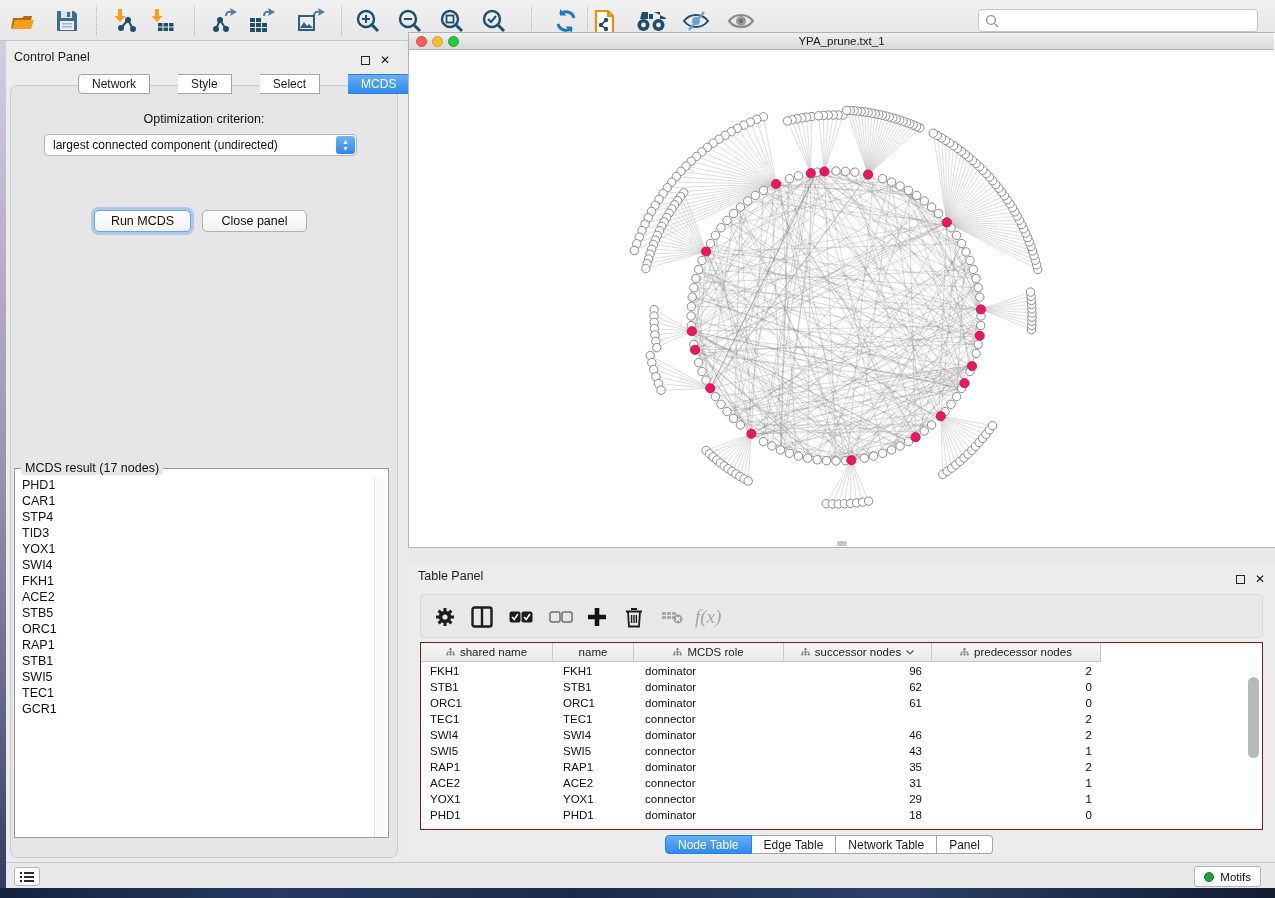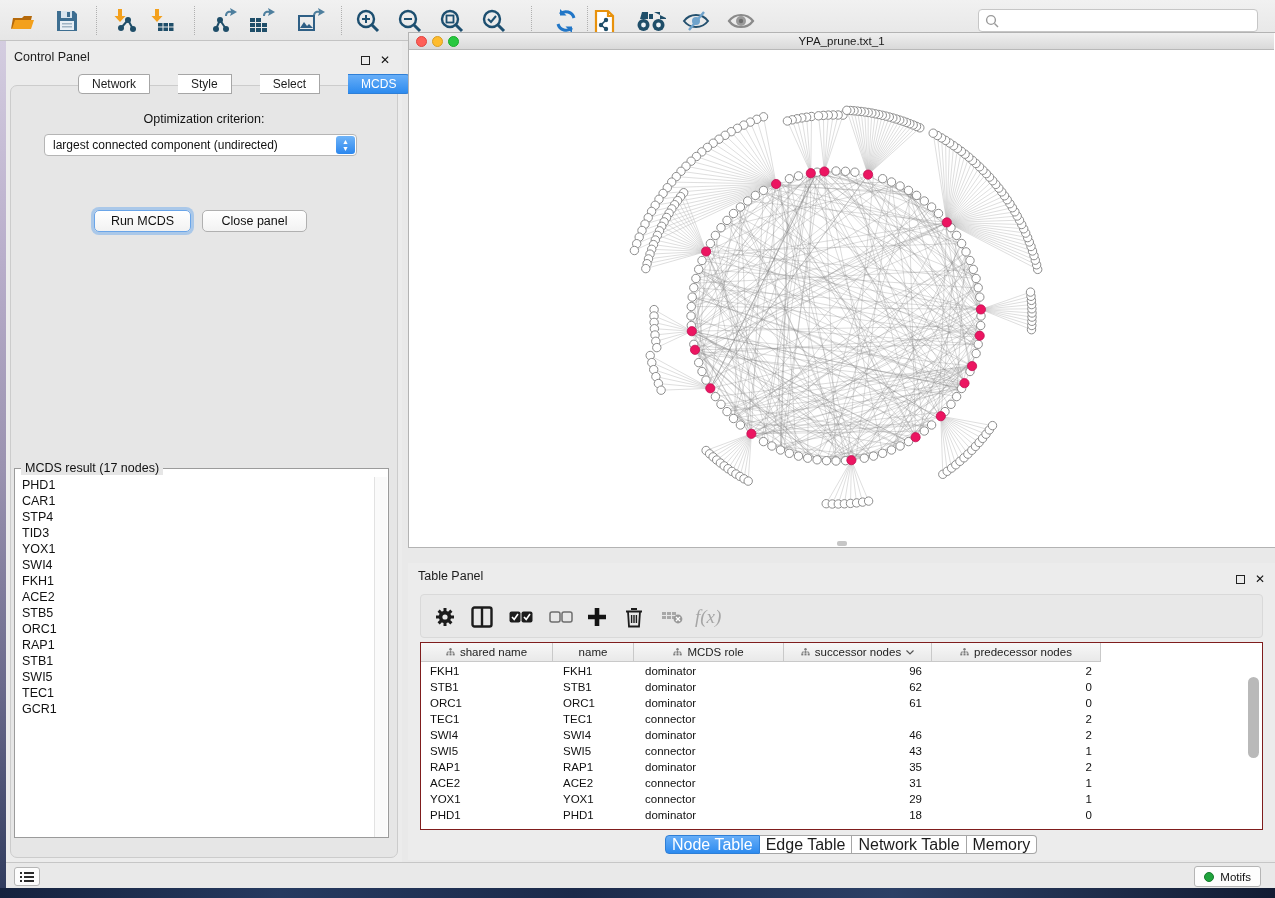--- a/index.html
+++ b/index.html
@@ -67,21 +67,21 @@
   #tp-table { left:12px; top:79px; width:843px; height:188px; background:#fff; border:1px solid #7f1d1d; overflow:hidden;padding-left:48px; }
   #tp-head { position:absolute; left:0; top:0; height:19px; display:flex; }
   .hcell { height:19px; background:linear-gradient(#f7f7f7,#e9e9e9); border-right:1px solid #c9c9c9; border-bottom:1px solid #c9c9c9;
     display:flex; align-items:center; justify-content:center; font-size:11.5px; color:#222; gap:5px; }
   #tp-body { position:absolute; left:0; top:20px; width:100%; }
   .trow { display:flex; height:16px; }
   .tcell { font-size:11.5px; color:#111; line-height:16px; white-space:nowrap; overflow:hidden; }
   .tcell.left { padding-left:9px; } .tcell.right { text-align:right; padding-right:14px; }
   #tp-vscroll { position:absolute; right:3px; top:34px; width:11px; height:81px; background:#b9b9b9; border-radius:6px; }
   #tp-tabs { left:257px; top:272px; height:19px; display:flex; }
-  .bot-tab { height:19px; padding:0 6px; font-size:16px; display:flex; align-items:center; background:#fff;
+  .bot-tab { height:19px; padding:0 12px; font-size:12px; display:flex; align-items:center; background:#fff;
     border:1px solid #a6a6a6; border-left:none; color:#1c1c1c; }
   .bot-tab:first-child { border-left:1px solid #a6a6a6; border-radius:4px 0 0 4px; }
   .bot-tab:last-child { border-radius:0 4px 4px 0; }
   .bot-tab.active { background:linear-gradient(#67aef8,#2d8bef); border-color:#2f7fd6; color:#fff; }
 
   
   #status-bar { left:6px; top:862px; width:1269px; height:26px; background:#E9E9E9; border-top:1px solid #c6c6c6; }
   #list-btn { position:absolute; left:8px; top:4px; width:26px; height:19px; background:#fdfdfd; border:1px solid #b5b5b5;
     border-radius:3px; display:flex; align-items:center; justify-content:center; }
   #memory-btn { position:absolute; right:14px; top:3px; height:21px; background:#fdfdfd; border:1px solid #b5b5b5;
@@ -1232,21 +1232,21 @@
           <div class="tcell right" style="width: 170px;">0</div>
         </div>
       </div>
     <div id="tp-vscroll"></div>
   </div>
 
   <div id="tp-tabs" class="abs">
       <div class="bot-tab active">Node Table</div>
       <div class="bot-tab">Edge Table</div>
       <div class="bot-tab">Network Table</div>
-      <div class="bot-tab">Memory</div>
+      <div class="bot-tab">Panel</div>
     </div>
 </div>
 
 <div id="status-bar" class="abs">
   <div id="list-btn">
     <svg width="15" height="12" viewBox="0 0 15 12">
         <g stroke="#2b2b2b" stroke-width="1.8">
           <path d="M4 2 h10 M4 6 h10 M4 10 h10"></path>
         </g>
         <g fill="#2b2b2b">

